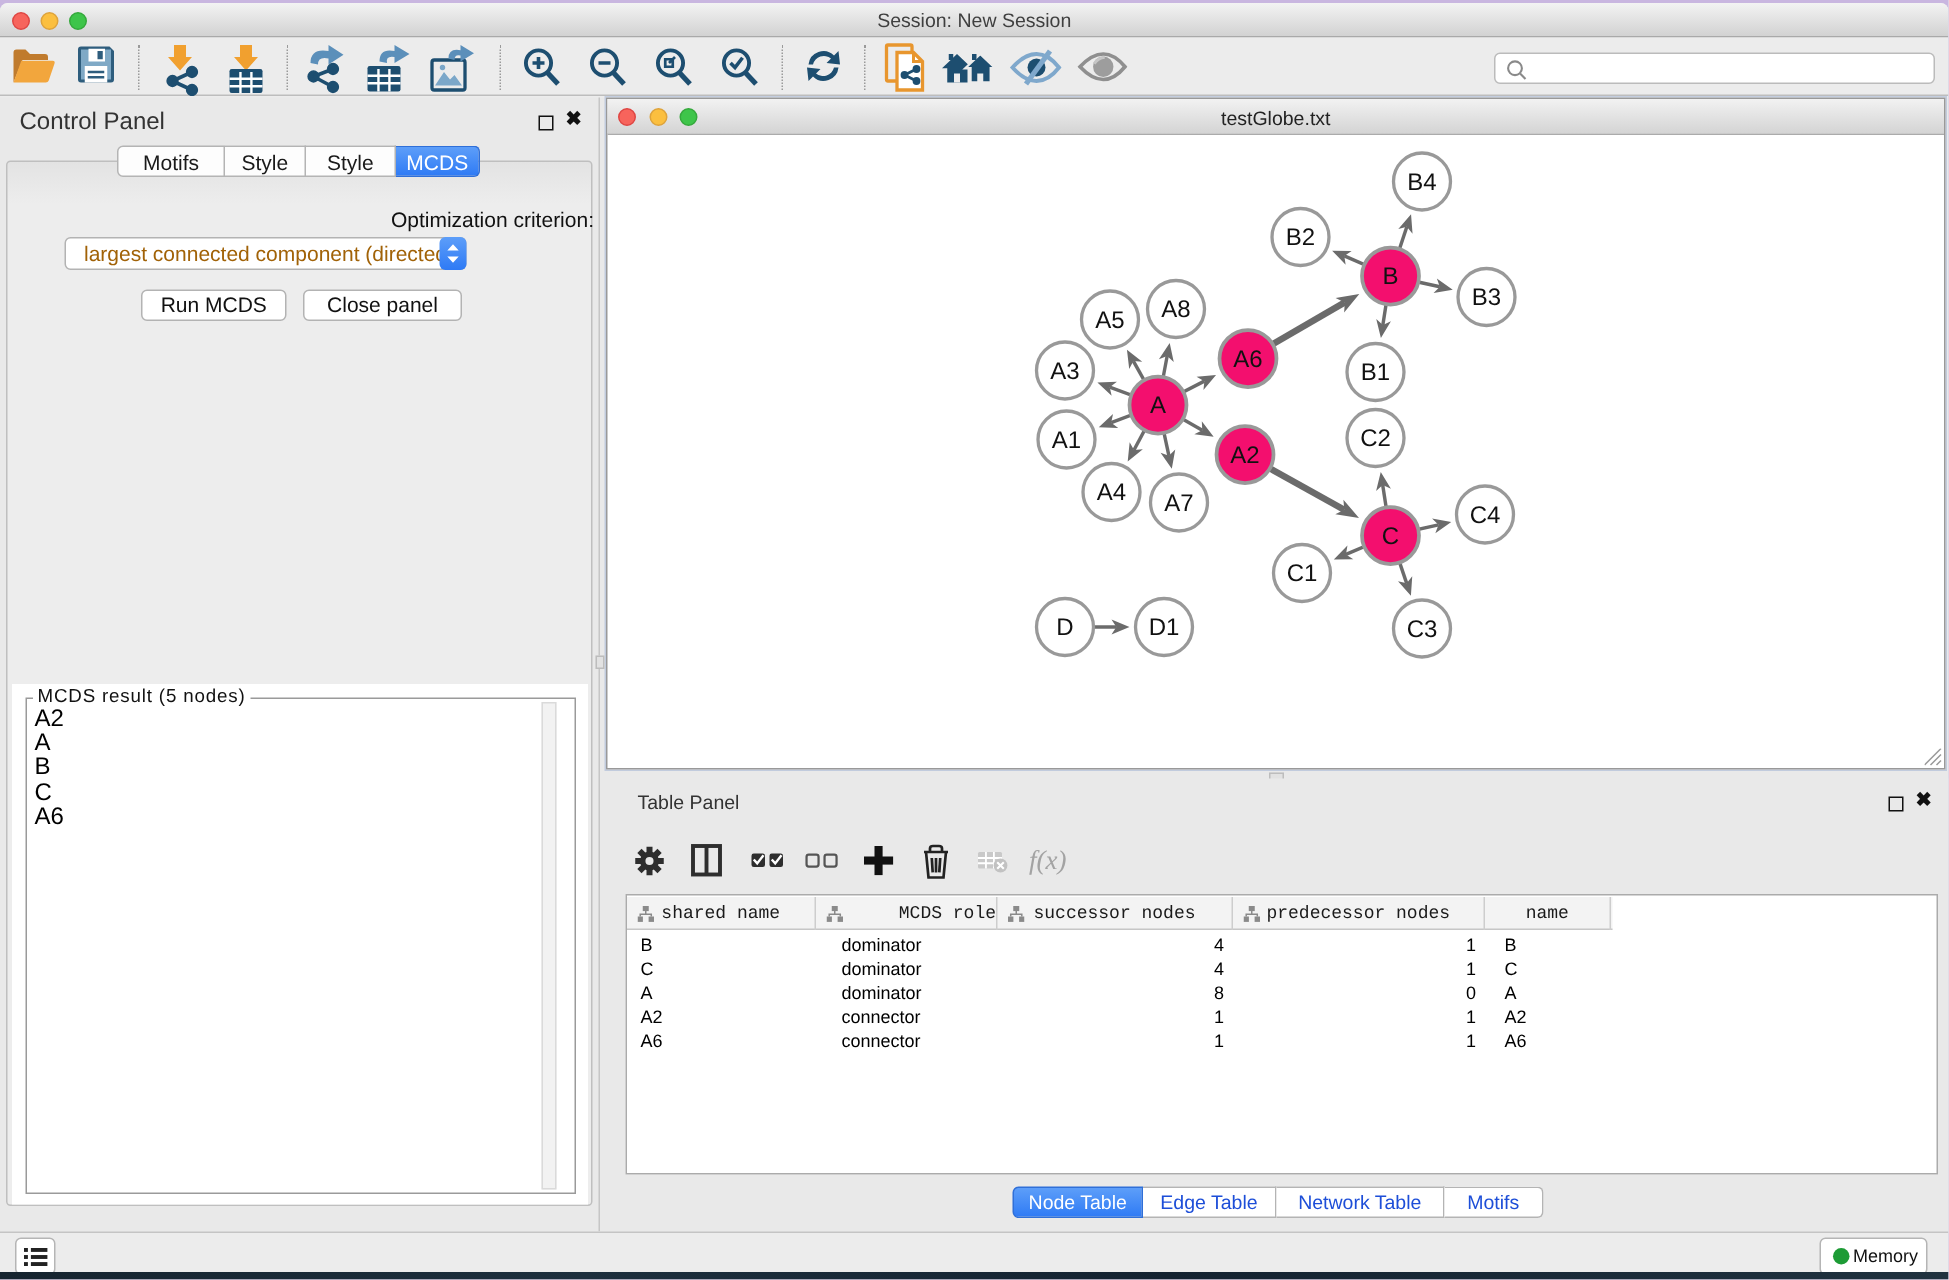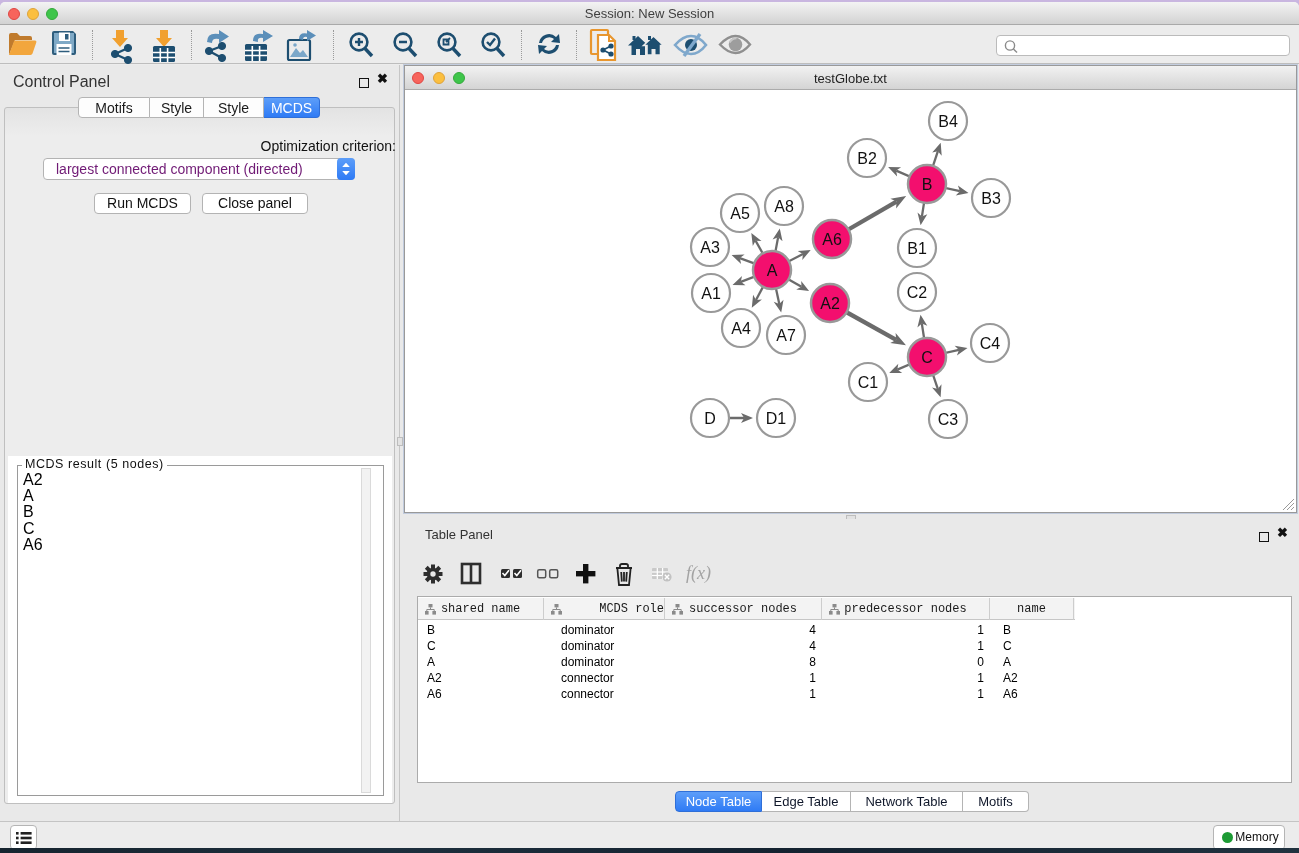--- a/index.html
+++ b/index.html
@@ -22,21 +22,21 @@
 #leftpanel .paneltitle { position:absolute; left:13px; top:8px; font-size:16px; color:#333; }
 .winbtns { position:absolute; top:9px; }
 .float-ico { display:inline-block; width:10px; height:10px; border:1.5px solid #111; margin-right:8px; }
 .close-x { display:inline-block; font-size:13px; font-weight:bold; color:#111; line-height:9px; vertical-align:top; }
 #tabbedpane { position:absolute; left:4px; top:42px; width:391px; height:697px; border:1px solid #bfbfbf; border-radius:3px; background:linear-gradient(180deg,#e3e3e3 0,#ededed 28px); }
 #tabs { position:absolute; left:73px; top:-11px; height:21px; display:flex; }
 .tab { height:21px; line-height:20px; background:#fdfdfd; border:1px solid #b4b4b4; border-left:none; font-size:14px; color:#1a1a1a; text-align:center; }
 .tab.first { border-left:1px solid #b4b4b4; border-radius:4px 0 0 4px; }
 .tab.sel { background:linear-gradient(180deg,#5d9ef9,#2f7bf5); color:#fff; border-color:#2f6fd8; border-radius:0 4px 4px 0; }
 #optlabel { position:absolute; left:0; width:391px; top:30px; text-align:right; font-size:14px; color:#111; }
-#combo { position:absolute; left:38px; top:50px; width:312px; height:22px; background:#fff; border:1px solid #b3b3b3; border-radius:4px; font-size:14px; color:#701a75; line-height:20px; padding-left:12px; }
+#combo { position:absolute; left:38px; top:50px; width:268px; height:22px; background:#fff; border:1px solid #b3b3b3; border-radius:4px; font-size:14px; color:#a16207; line-height:20px; padding-left:12px; }
 #combo .spin { position:absolute; right:-1px; top:-1px; width:18px; height:22px; background:linear-gradient(180deg,#5d9ef9,#2e7af5); border-radius:4px; }
 .btn { position:absolute; height:21px; background:#fff; border:1px solid #b3b3b3; border-radius:4px; font-size:14px; color:#111; text-align:center; line-height:19px; }
 #mcdsbox { position:absolute; left:3px; top:348px; width:384px; height:347px; background:#fff; }
 #mcdsfield { position:absolute; left:9px; top:9px; right:8px; bottom:7px; border:1px solid #9a9a9a; }
 #mcdslegend { position:absolute; left:4px; top:-9px; background:#fff; padding:0 3px; font-size:12.5px; letter-spacing:.55px; color:#111; }
 #mcdslist { position:absolute; left:1px; top:2px; bottom:1px; right:11px; background:#fff; font-size:16px; color:#000; padding:4px 0 0 4px; line-height:16.2px; }
 #mcdssb { position:absolute; right:12px; top:2px; bottom:2px; width:10px; background:#f2f2f2; border:1px solid #dadada; }
 #lstatusbtn { position:absolute; left:10px; top:3px; width:27px; height:25px; background:#fff; border:1px solid #b5b5b5; border-radius:4px; }
 #membtn { position:absolute; right:14px; top:3px; width:72px; height:25px; background:#fff; border:1px solid #b5b5b5; border-radius:4px; font-size:12px; color:#111; line-height:23px; text-align:center; padding-left:16px; }
 #memdot { position:absolute; left:8px; top:6px; width:11px; height:11px; background:#1d9b35; border-radius:50%; }
@@ -46,21 +46,21 @@
 #nettitle .t-red { left:7px; top:6px; background:#f7645c; border:0.5px solid #df4744;}
 #nettitle .t-yel { left:27.5px; top:6px; background:#fbbf3f; border:0.5px solid #dea33b;}
 #nettitle .t-grn { left:48px; top:6px; background:#3ec54a; border:0.5px solid #35a93c;}
 #nettitle .title { position:absolute; left:0; right:0; top:5px; text-align:center; font-size:13px; color:#222; }
 
 #tablepanel { position:absolute; left:401px; top:454px; width:1065px; height:302px; background:#e9e9e9; }
 #tablepanel .paneltitle { position:absolute; left:24px; top:8px; font-size:13px; color:#333; }
 #tptoolbar { position:absolute; left:16px; top:31px; width:875px; height:42px; }
 #tbl { position:absolute; left:16px; top:77px; width:875px; height:187px; background:#fff; border:1px solid #ababab; }
 #tabs2 { position:absolute; left:274px; top:272px; height:21px; display:flex; font-size:13px; }
-.tab2 { height:21px; line-height:20px; background:#fff; border:1px solid #b4b4b4; border-left:none; color:#0f172a; text-align:center; }
+.tab2 { height:21px; line-height:20px; background:#fff; border:1px solid #b4b4b4; border-left:none; color:#1d4ed8; text-align:center; }
 .tab2.first { border-left:1px solid #b4b4b4; border-radius:4px 0 0 4px; }
 .tab2.sel { background:linear-gradient(180deg,#5d9ef9,#2f7bf5); color:#fff; border-color:#2f6fd8; border-radius:4px 0 0 4px; }
 .tab2.last { border-radius:0 4px 4px 0; }
 .thead { position:absolute; left:0; top:1px; width:657px; height:22px; background:#f3f3f3; border-bottom:1px solid #c6c6c6; }
 .th { position:absolute; top:0; height:22px; border-right:1px solid #cdcdcd; font-size:12px; color:#1a1a1a; text-align:center; line-height:22px;font-family:Liberation Mono, monospace; }
 .th .hico { position:absolute; left:7px; top:6px; }
 .trow { position:absolute; left:0; width:874px; height:16px; font-size:12px; color:#000; line-height:16px; }
 .trow .c1 { position:absolute; left:9px; }
 .trow .c2 { position:absolute; left:143px; }
 .trow .c3 { position:absolute; left:248px; width:150px; text-align:right; }

